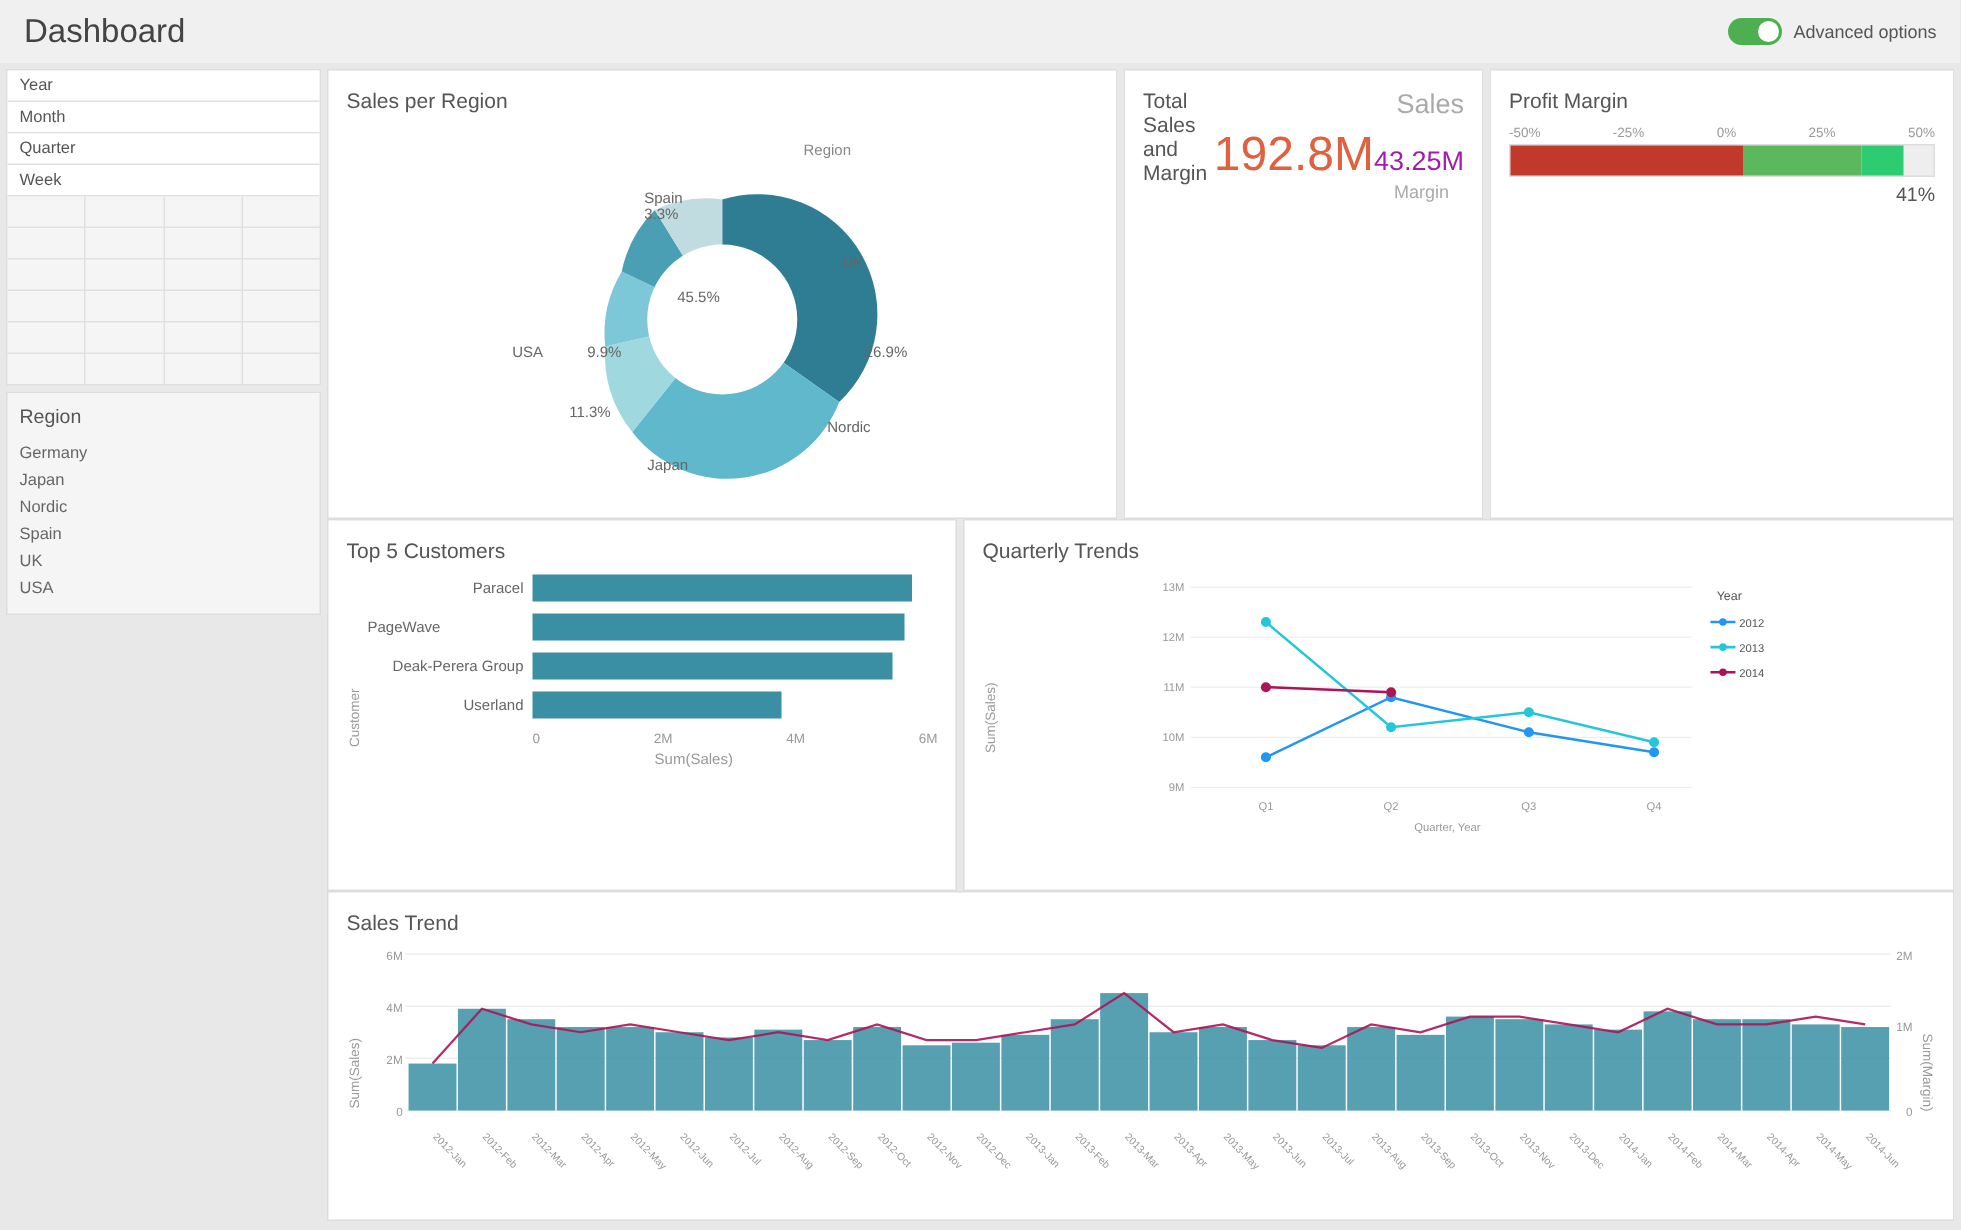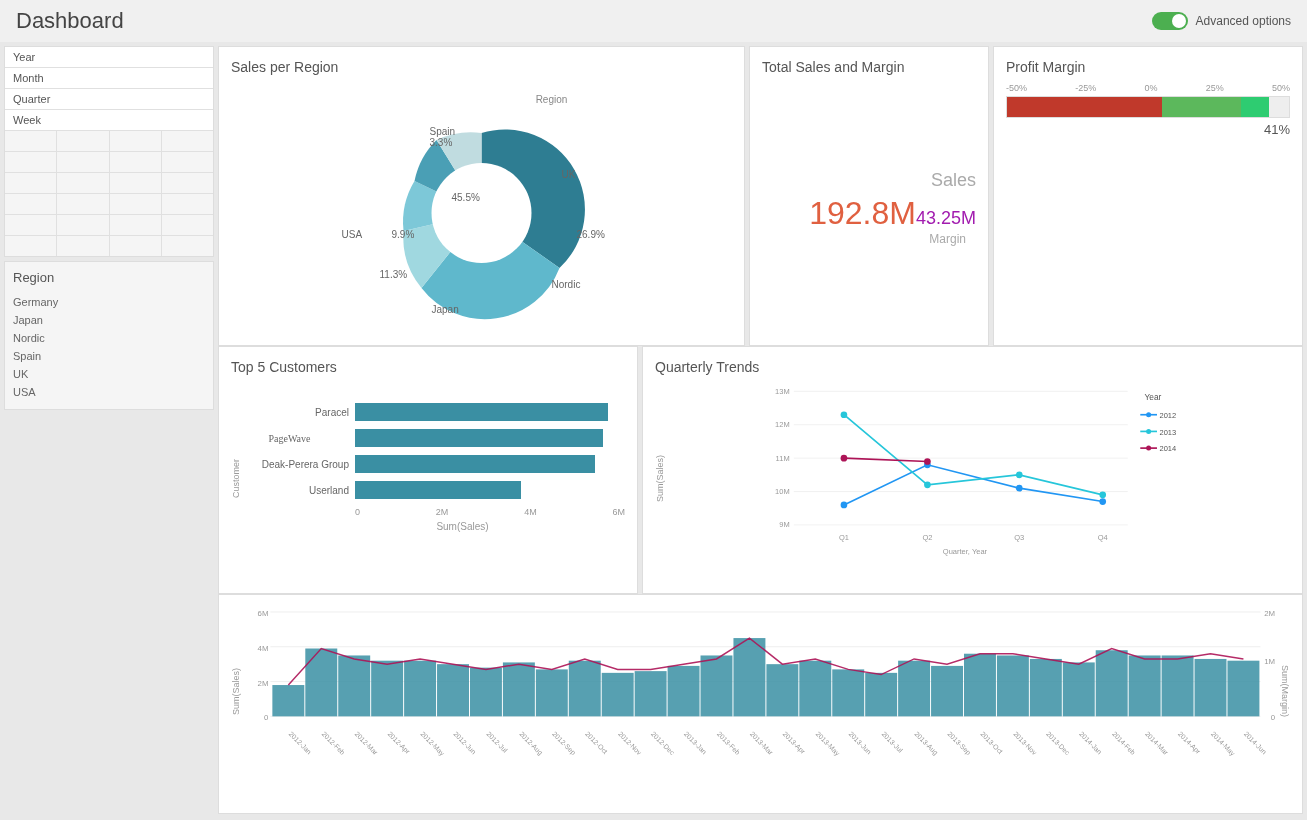--- a/index.html
+++ b/index.html
@@ -143,21 +143,21 @@
               <text x="270" y="205" font-size="10" fill="#666">Nordic</text>
               <text x="150" y="230" font-size="10" fill="#666">Japan</text>
               <text x="110" y="155" font-size="10" fill="#666">9.9%</text>
               <text x="98" y="195" font-size="10" fill="#666">11.3%</text>
               <text x="60" y="155" font-size="10" fill="#666">USA</text>
               <text x="170" y="118" font-size="10" fill="#666">45.5%</text>
             </svg>
           </div>
         </div>
 
-        <div class="panel total-sales-panel" style="display:flex;flex-direction:column;justify-content:flex-start;align-items:flex-start;">
+        <div class="panel total-sales-panel" style="display:flex;flex-direction:row;justify-content:flex-start;align-items:flex-start;">
           <div class="panel-title">Total Sales and Margin</div>
           <div style="display:flex;flex-direction:column;justify-content:center;align-items:flex-end;flex:1;width:100%;">
             <div style="font-size:18px;color:#aaa;margin-bottom:4px;">Sales</div>
             <div style="display:flex;align-items:baseline;">
               <span style="font-size:32px;color:#e06040;font-weight:300;">192.8M</span>
               <span style="font-size:18px;color:#a21caf;">43.25M</span>
             </div>
             <div style="font-size:12px;color:#aaa;align-self:flex-end;margin-right:10px;">Margin</div>
           </div>
         </div>
@@ -183,28 +183,28 @@
       </div>
 
       <div class="middle-row">
 
         <div class="panel customers-panel">
           <div class="panel-title">Top 5 Customers</div>
           <div style="display:flex;height:calc(100% - 30px);">
             <div style="writing-mode:vertical-rl;transform:rotate(180deg);font-size:9px;color:#999;align-self:center;">Customer</div>
             <div style="flex:1;padding-left:4px;">
 
-              <div style="display:flex;align-items:center;margin-bottom:8px;margin-top:20px;">
+              <div style="display:flex;align-items:center;margin-bottom:8px;margin-top:0;">
                 <div style="width:110px;text-align:right;padding-right:6px;font-size:10px;color:#666;">Paracel</div>
                 <div style="flex:1;">
                   <div style="height:18px;background:#3a8fa3;width:93.8%;"></div>
                 </div>
               </div>
               <div style="display:flex;align-items:center;margin-bottom:8px;">
-                <div style="width:110px;text-align:center;padding-right:21px;font-size:10px;color:#666;font-family:Liberation Serif, serif;">PageWave</div>
+                <div style="width:110px;text-align:left;padding-right:21px;font-size:10px;color:#666;">PageWave</div>
                 <div style="flex:1;">
                   <div style="height:18px;background:#3a8fa3;width:92%;"></div>
                 </div>
               </div>
               <div style="display:flex;align-items:center;margin-bottom:8px;">
                 <div style="width:110px;text-align:right;padding-right:6px;font-size:10px;color:#666;">Deak-Perera Group</div>
                 <div style="flex:1;">
                   <div style="height:18px;background:#3a8fa3;width:89%;"></div>
                 </div>
               </div>
@@ -279,20 +279,21 @@
                 <circle cx="465" cy="78" r="3" fill="#ad1457"></circle>
                 <text x="478" y="82" font-size="9" fill="#555">2014</text>
               </svg>
             </div>
           </div>
         </div>
       </div>
 
       <div class="bottom-row">
         <div class="sales-trend-panel">
+          <div class="panel-title">Sales Trend</div>
           <div style="display:flex;height:calc(100% - 25px);">
             <div style="writing-mode:vertical-rl;transform:rotate(180deg);font-size:9px;color:#999;align-self:center;flex-shrink:0;">Sum(Sales)</div>
             <div style="flex:1;position:relative;">
               <svg width="100%" height="100%" viewBox="0 0 1060 170" preserveAspectRatio="none">
 
                 <line x1="30" y1="5" x2="1040" y2="5" stroke="#eee" stroke-width="1"></line>
                 <line x1="30" y1="40" x2="1040" y2="40" stroke="#eee" stroke-width="1"></line>
                 <line x1="30" y1="75" x2="1040" y2="75" stroke="#eee" stroke-width="1"></line>
                 <line x1="30" y1="110" x2="1040" y2="110" stroke="#eee" stroke-width="1"></line>
 

